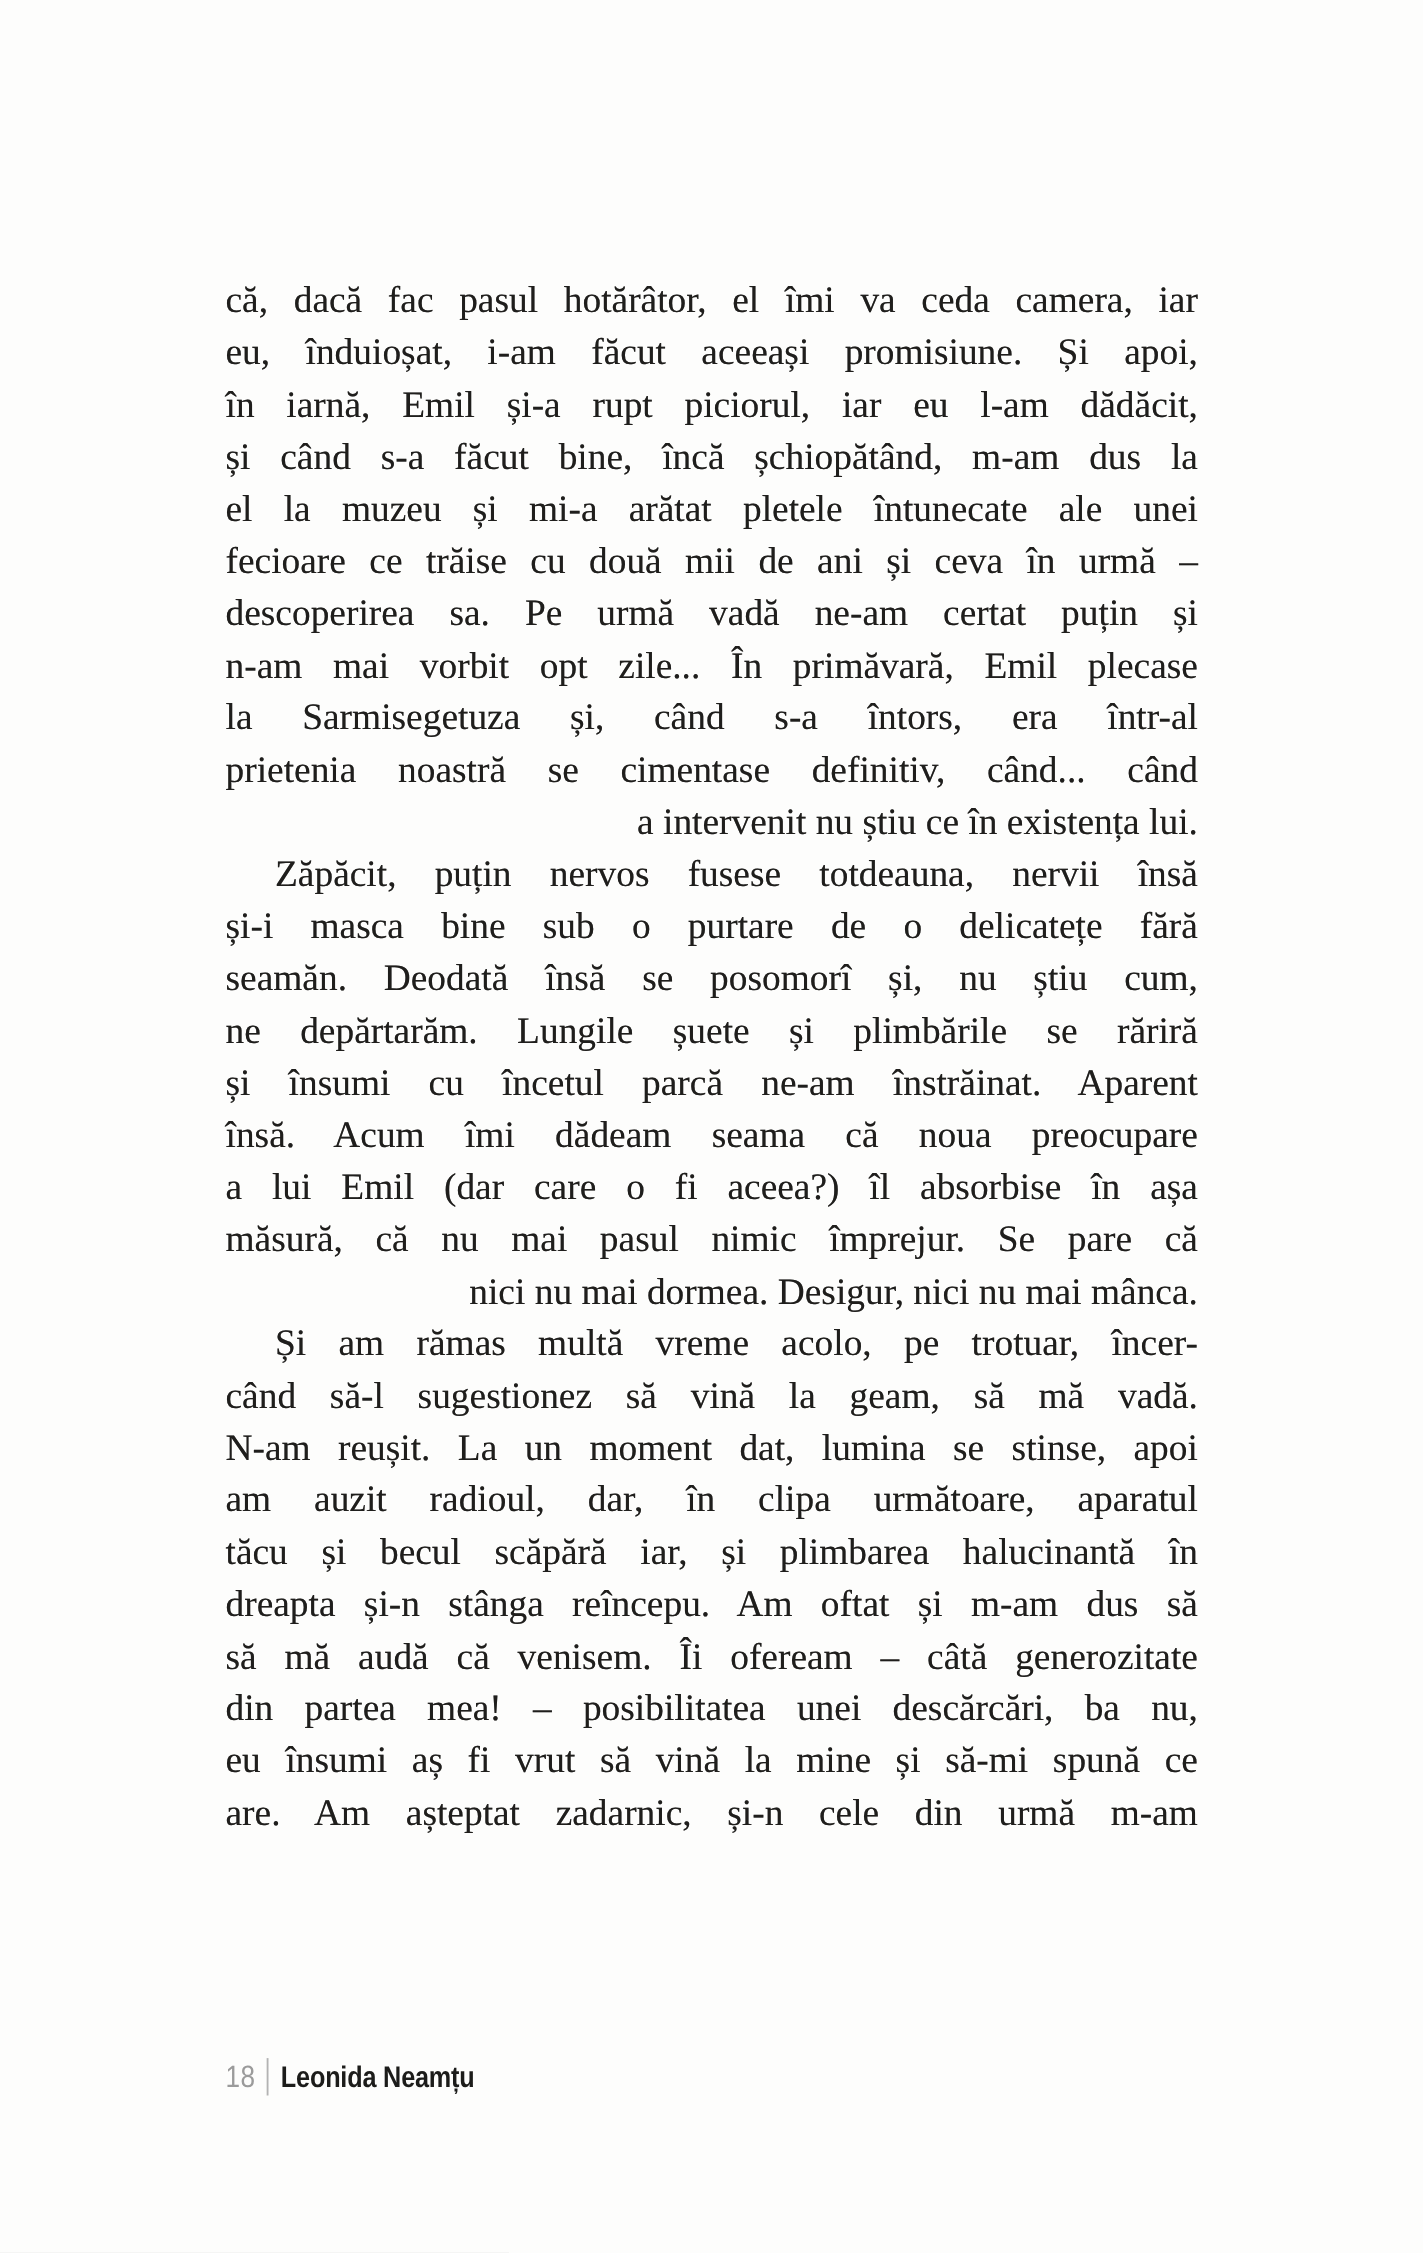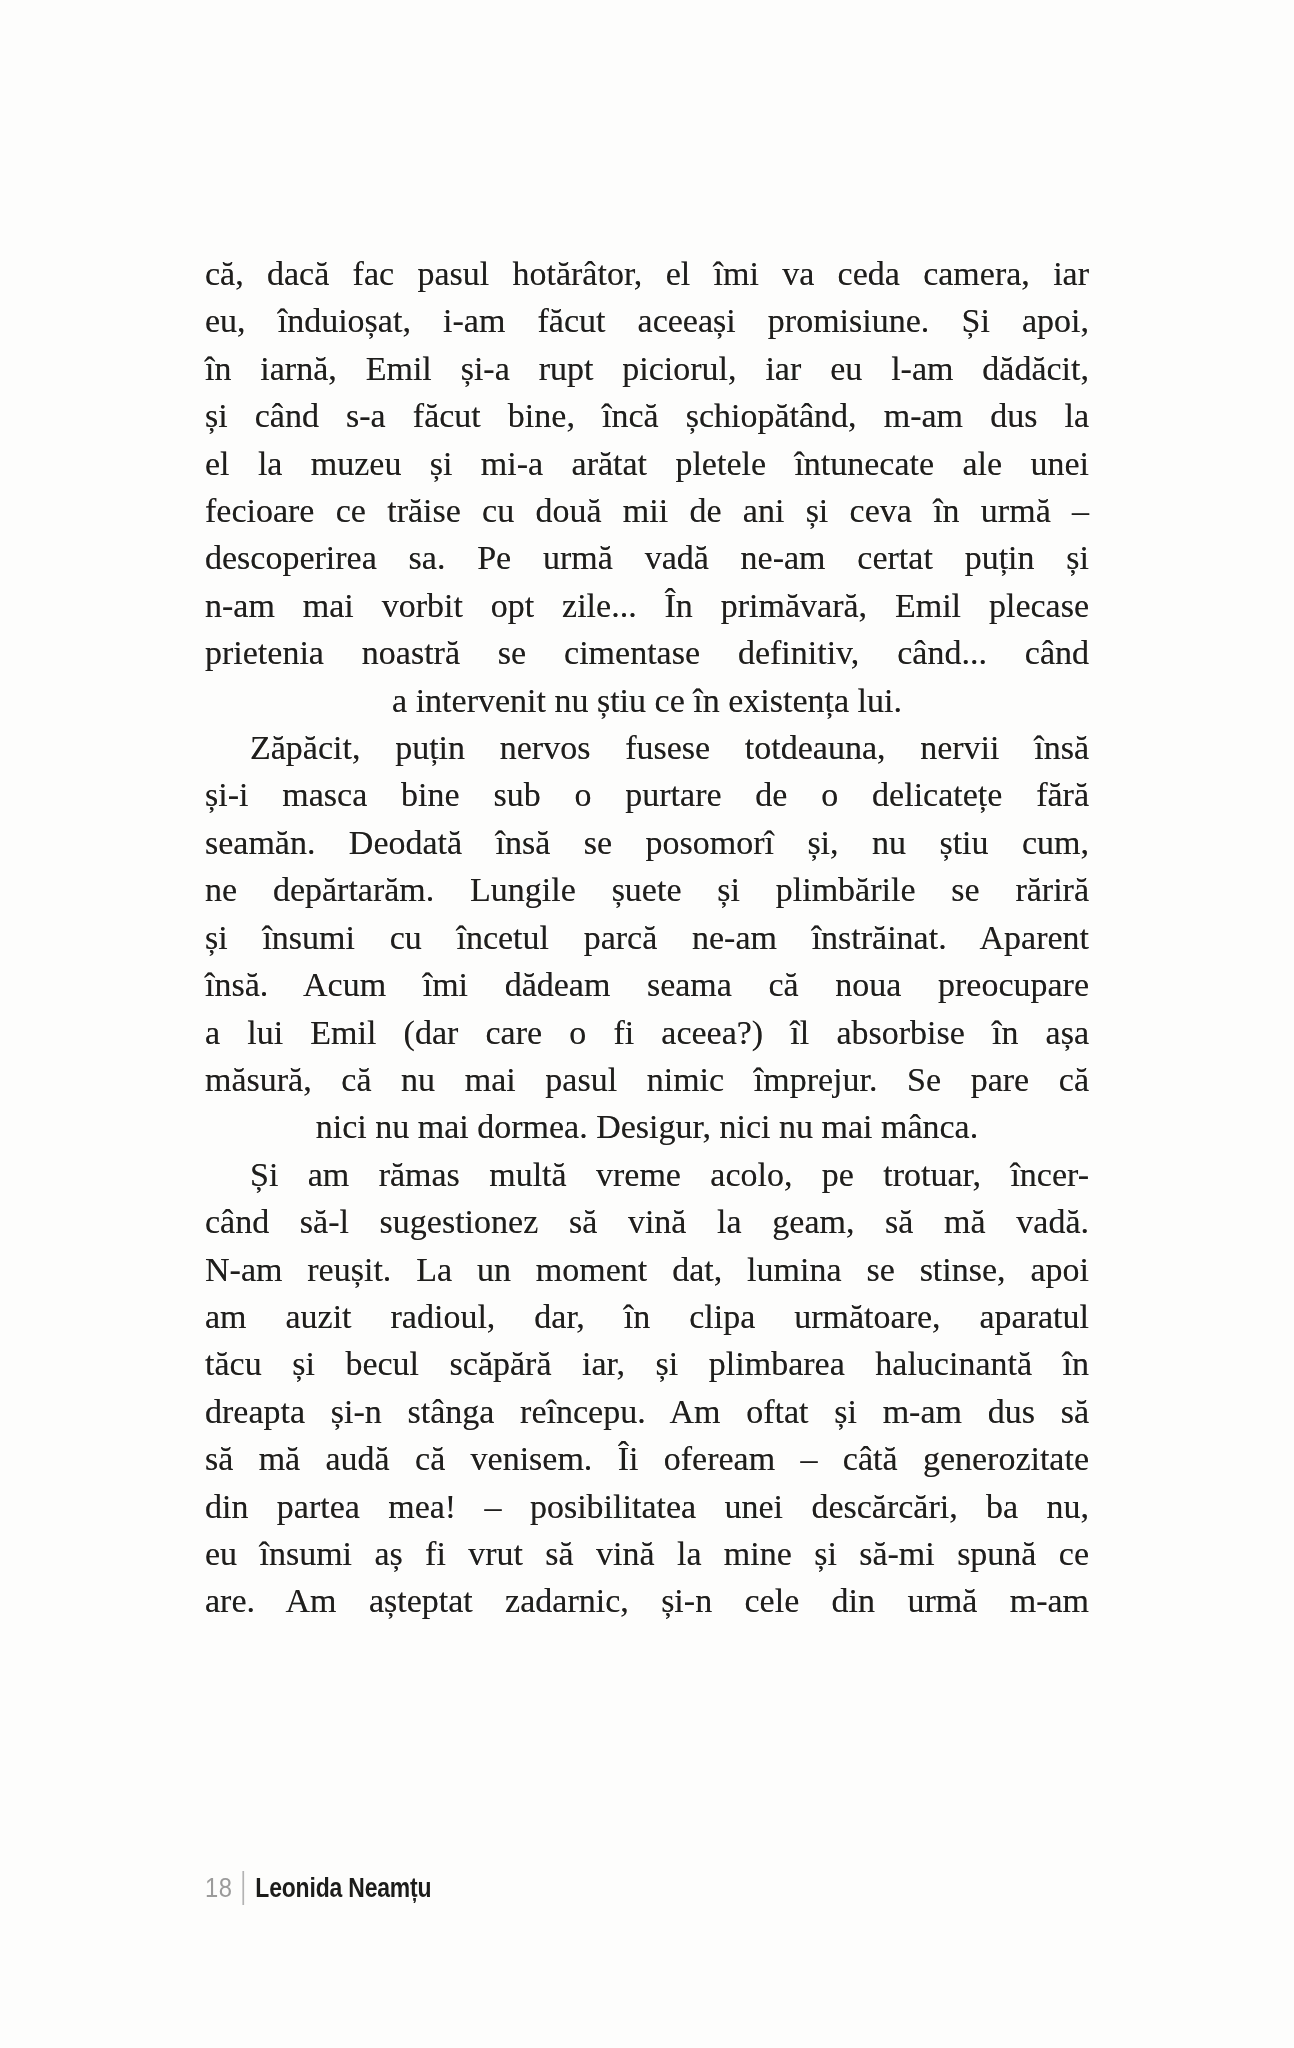--- a/index.html
+++ b/index.html
@@ -20,21 +20,21 @@
     position: absolute;
     left: 205px;
     top: 250px;
     width: 884px;
     font-size: 34px;
     line-height: 47.4px;
     color: #1f1e1c;
     text-shadow: 0 0 0.4px rgba(20,20,20,0.55);
   }
   .line {
-    text-align: center;
+    text-align: right;
     white-space: normal;
   }
   .line.just {
     text-align: justify;
     text-align-last: justify;
   }
   .line.indent {
     padding-left: 45px;
   }
   .footer {
@@ -75,20 +75,21 @@
 
   <div class="text-block">
       <div class="line just">că, dacă fac pasul hotărâtor, el îmi va ceda camera, iar</div>
       <div class="line just">eu, înduioșat, i-am făcut aceeași promisiune. Și apoi,</div>
       <div class="line just">în iarnă, Emil și-a rupt piciorul, iar eu l-am dădăcit,</div>
       <div class="line just">și când s-a făcut bine, încă șchiopătând, m-am dus la</div>
       <div class="line just">el la muzeu și mi-a arătat pletele întunecate ale unei</div>
       <div class="line just">fecioare ce trăise cu două mii de ani și ceva în urmă –</div>
       <div class="line just">descoperirea sa. Pe urmă vadă ne-am certat puțin și</div>
       <div class="line just">n-am mai vorbit opt zile... În primăvară, Emil plecase</div>
+      <div class="line just">la Sarmisegetuza și, când s-a întors, era într-al</div>
       <div class="line just">prietenia noastră se cimentase definitiv, când... când</div>
       <div class="line">a intervenit nu știu ce în existența lui.</div>
       <div class="line indent just">Zăpăcit, puțin nervos fusese totdeauna, nervii însă</div>
       <div class="line just">și-i masca bine sub o purtare de o delicatețe fără</div>
       <div class="line just">seamăn. Deodată însă se posomorî și, nu știu cum,</div>
       <div class="line just">ne depărtarăm. Lungile șuete și plimbările se răriră</div>
       <div class="line just">și însumi cu încetul parcă ne-am înstrăinat. Aparent</div>
       <div class="line just">însă. Acum îmi dădeam seama că noua preocupare</div>
       <div class="line just">a lui Emil (dar care o fi aceea?) îl absorbise în așa</div>
       <div class="line just">măsură, că nu mai pasul nimic împrejur. Se pare că</div>

